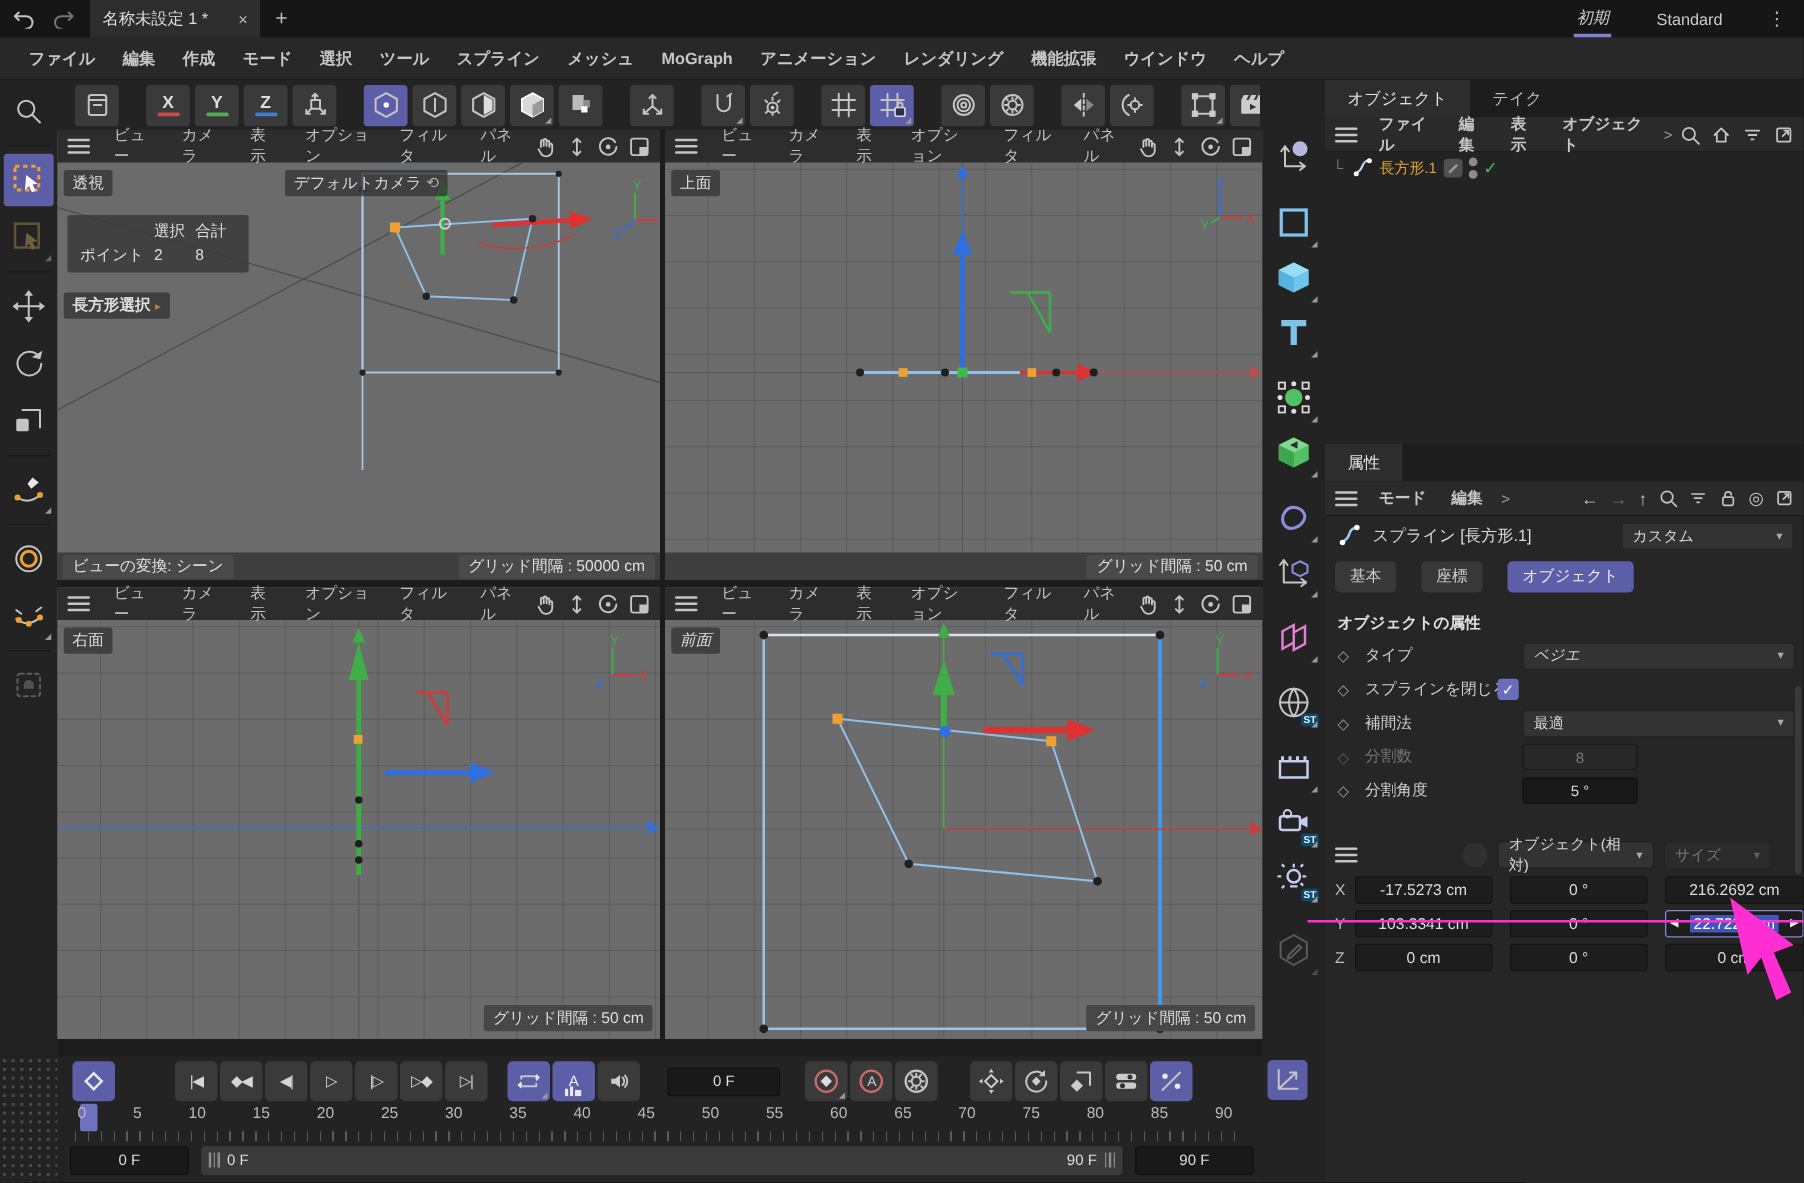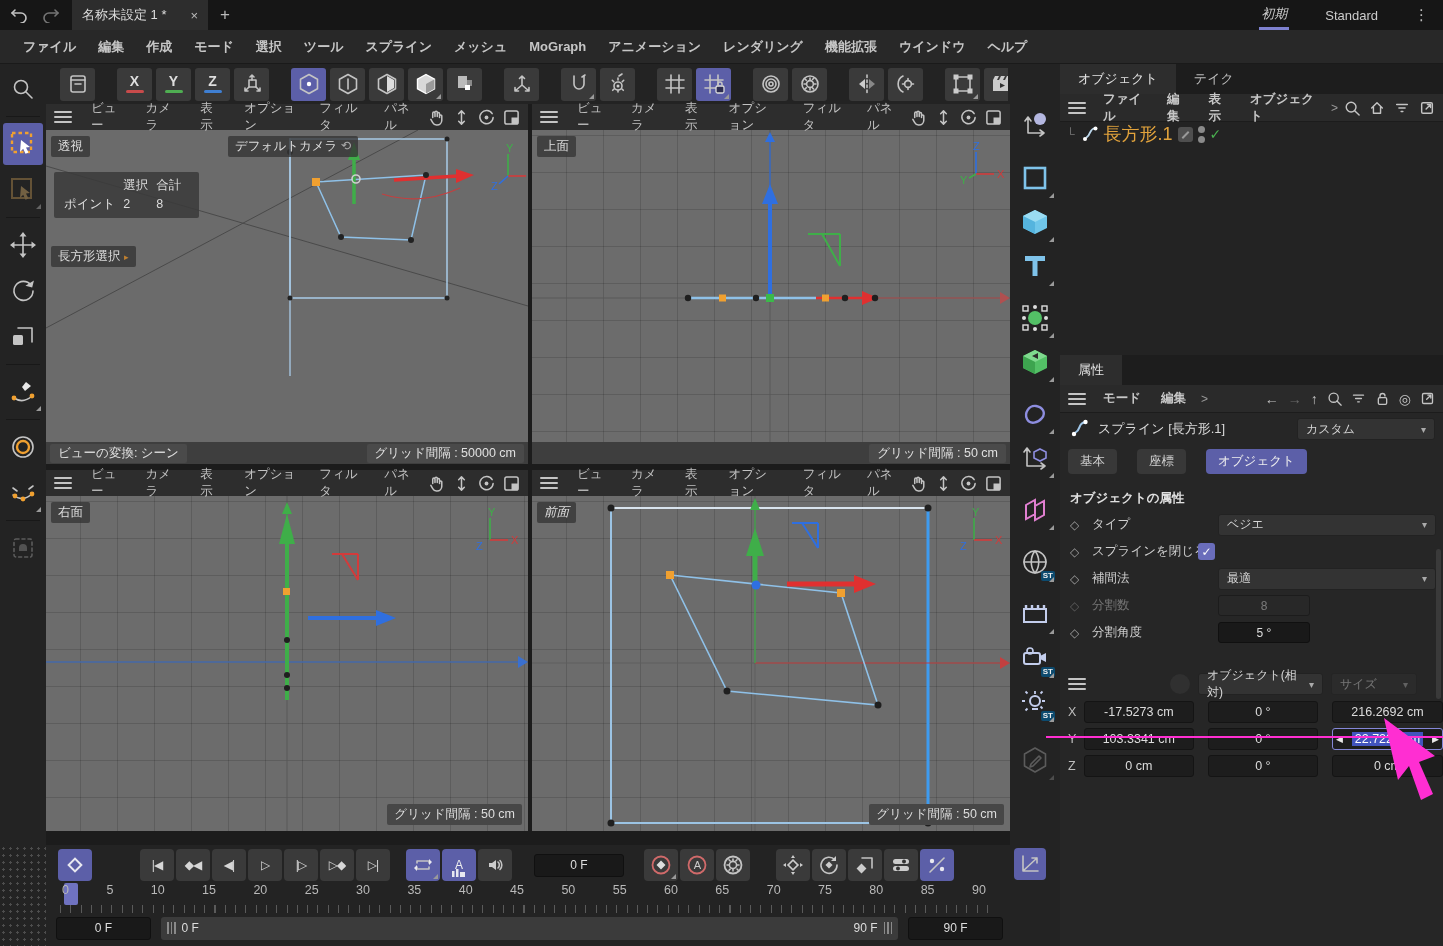--- a/index.html
+++ b/index.html
@@ -73,21 +73,21 @@
   .tabstrip{height:30px;background:var(--strip);display:flex;align-items:flex-end;}
   .ptab{padding:6px 18px;color:#bdbdbd;font-size:13px;}
   .ptab.active{background:#2d2d2d;color:#e4e4e4;}
   .pmenu{height:28px;background:#2a2a2a;display:flex;align-items:center;padding:0 8px;gap:2px;border-bottom:1px solid #1c1c1c;}
   .pmenu .menu-item{font-size:12.5px;padding:0 9px;}
   .pmicons{margin-left:auto;display:flex;gap:9px;align-items:center;}
   .chev{color:#9a9a9a;font-size:12px;padding:0 4px;}
   .om-tree{height:233px;background:#232323;position:relative;}
   .om-row{display:flex;align-items:center;height:24px;padding-left:6px;gap:5px;width:220px;background:#232323;}
   .connector{color:#777;font-size:12px;}
-  .objname{font-size:18px;}
+  .objname{font-size:12px;}
   .toggledots{display:flex;flex-direction:column;gap:3px;}
   .toggledots i{width:7px;height:7px;border-radius:50%;background:#8b8b8b;display:block;}
   .editsq{width:15px;height:15px;background:#4f4f4f;border-radius:3px;position:relative;}
   .editsq::after{content:"";position:absolute;left:3px;top:7px;width:9px;height:2px;background:#9a9a9a;transform:rotate(-45deg);}
   .greencheck{font-size:14px;font-weight:bold;}
 
   
   .attr-objrow{display:flex;align-items:center;height:32px;padding:0 8px;gap:8px;}
   .dd{background:#333;border:1px solid #222;border-radius:3px;height:22px;display:flex;align-items:center;padding:0 8px;color:#d6d6d6;}
   .dd .caret{margin-left:auto;color:#aaa;font-size:10px;padding-left:10px;}
@@ -478,21 +478,21 @@
                 <td>合計</td>
               </tr>
         <tr>
                 <td>ポイント</td>
                 <td>2</td>
                 <td>8</td>
               </tr>
             </tbody>
           </table>
       </div>
-      <span class="chip" style="left:5px;top:116px;"><span>長方形選択</span> <span style="color:#c08030;font-size:9px;">▸</span></span>
+      <span class="chip" style="left:5px;top:104px;font-weight:bold;"><span>長方形選択</span> <span style="color:#c08030;font-size:9px;">▸</span></span>
     </div>
     <div class="vp-status">
       <span class="statchip">ビューの変換: シーン</span>
       <span class="statchip">グリッド間隔 : 50000 cm</span>
     </div>
   </div>
 
   <div class="viewport" style="left:532px;top:104px;width:478px;height:360px;">
     <div class="vp-header">
       <span class="burger">
@@ -902,21 +902,21 @@
     <div class="atabs">
       <span class="atab">基本</span>
       <span class="atab">座標</span>
       <span class="atab active">オブジェクト</span>
     </div>
     <div class="asection">オブジェクトの属性</div>
 
     <div class="arow">
       <span class="diam">◇</span>
       <span class="alabel">タイプ</span>
-      <span class="dd acontrol" style="width:218px;">
+      <span class="dd acontrol" style="width:218px;font-style:italic;">
           <span>ベジエ</span>
           <span class="caret">▾</span>
         </span>
     </div>
     <div class="arow">
       <span class="diam">◇</span>
       <span class="alabel">スプラインを閉じる</span>
       <span class="checkbox" style="margin-left:-12px;">
           <span>✓</span>
         </span>

